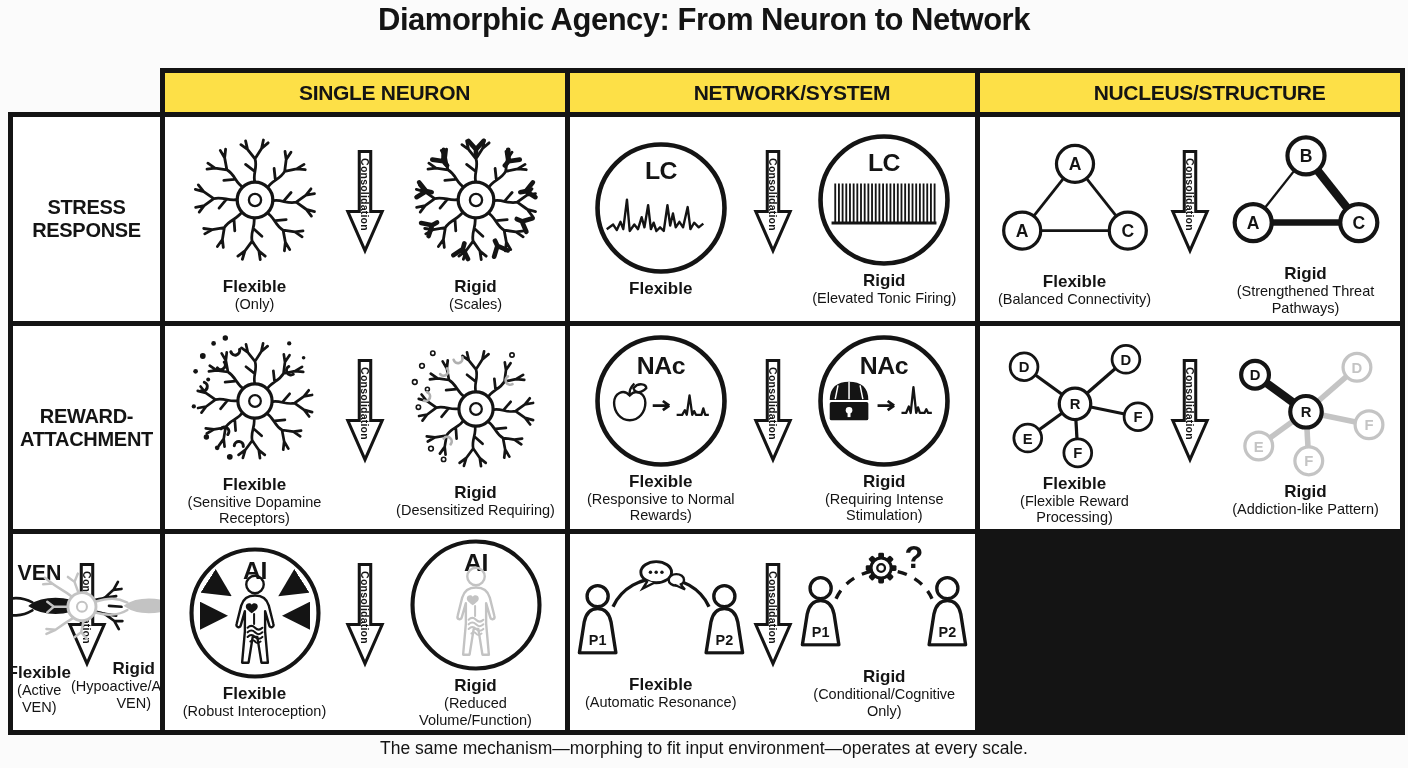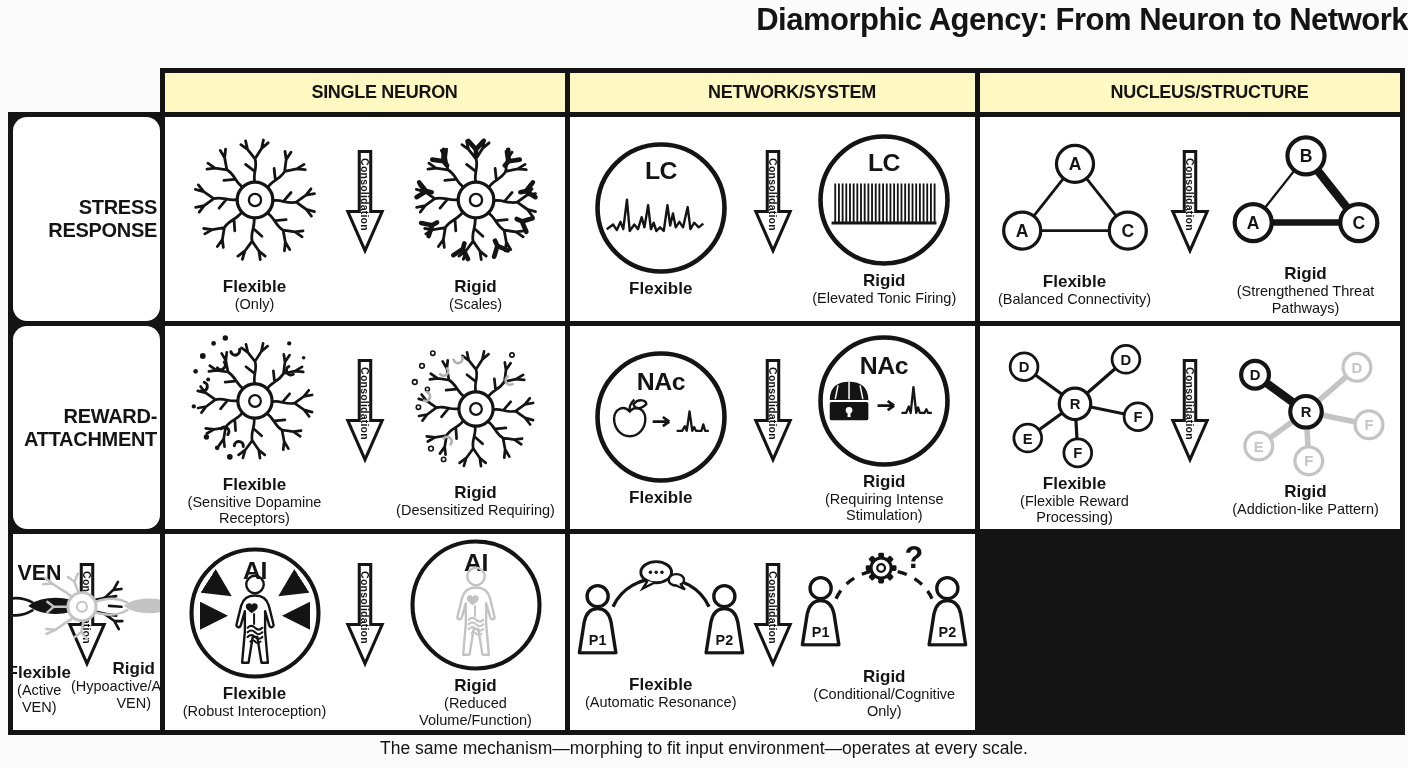--- a/index.html
+++ b/index.html
@@ -1,27 +1,27 @@
 <!DOCTYPE html>
 <html><head>
 <meta charset="utf-8">
 <style>
   html,body{margin:0;padding:0;background:#fbfbfb;width:1408px;height:768px;overflow:hidden;
     font-family:"Liberation Sans",sans-serif;color:#141414;}
-  .title{position:absolute;left:0;top:2px;width:1408px;text-align:right;
+  .title{position:absolute;left:0;top:2px;width:1408px;text-align:center;
     font-size:31px;font-weight:bold;letter-spacing:-0.5px;}
   .grid{position:absolute;left:8px;top:68px;width:1397px;height:667px;
     background:#141414;padding:5px;box-sizing:border-box;display:grid;
     grid-template-columns:147px 400px 405px auto;
     grid-template-rows:39px 204px 203px auto;gap:5px;}
   .corner{background:#fbfbfb;margin:-5px 0 0 -5px;}
-  .colhead{background:#fef9c3;display:flex;align-items:center;justify-content:center;
-    font-size:18px;font-weight:bold;letter-spacing:-0.3px;padding-left:39px;}
+  .colhead{background:#fde047;display:flex;align-items:center;justify-content:center;
+    font-size:21px;font-weight:bold;letter-spacing:-0.3px;padding-left:39px;}
   .rowhead{background:#fff;display:flex;align-items:center;justify-content:center;
-    font-size:20px;font-weight:bold;text-align:right;line-height:1.15;padding:3px;letter-spacing:-0.3px;border-radius:14px;}
+    font-size:20px;font-weight:bold;text-align:center;line-height:1.15;padding:3px;letter-spacing:-0.3px;}
   .cell{background:#fff;display:flex;align-items:center;justify-content:center;
     gap:4px;padding:2px 4px;overflow:hidden;}
   .figure{flex:1;display:flex;flex-direction:column;align-items:center;justify-content:flex-end;min-width:0;}
   .art{display:flex;align-items:center;justify-content:center;}
   .cap{text-align:center;line-height:1.12;margin-top:2px;}
   .cap .t{font-weight:bold;font-size:17px;}
   .cap .s{font-size:14.5px;}
   .consol{align-self:center;margin-bottom:30px;flex:0 0 auto;}
   .footer{position:absolute;left:0;top:738px;width:1408px;text-align:center;font-size:17.5px;}
   
@@ -315,20 +315,21 @@
             <path d="M21 1 C27 -6 35 -3 35 1 C29 7 23 7 21 1 Z"></path>
           </g>
           <path d="M66 80 H84 m0 0 l-7 -5 m7 5 l-7 5" fill="none" stroke="#141414" stroke-width="3"></path>
           <g transform="translate(92,64)">
               <path d="M0 26 h6 l3 -5 2 5 3 -21 3 21 2 -4 2 4 h6 l2 -7 2 7 h4" fill="none" stroke="#141414" stroke-width="2.5" stroke-linejoin="round"></path>
             </g>
         </svg>
       </div>
       <div class="cap">
           <div class="t">Flexible</div>
+      <div class="s">(Responsive to Normal Rewards)</div>
         </div>
     </div>
     <div class="consol">
       <svg width="42" height="108" viewBox="0 0 44 112">
         <path d="M16 3 H28 V66 H40 L22 107 L4 66 H16 Z" fill="#fff" stroke="#141414" stroke-width="3.2"></path>
         <text class="arrow-label" transform="translate(18 10) rotate(90)" textLength="76">Consolidation</text>
       </svg>
     </div>
     <div class="figure">
       <div class="art">

